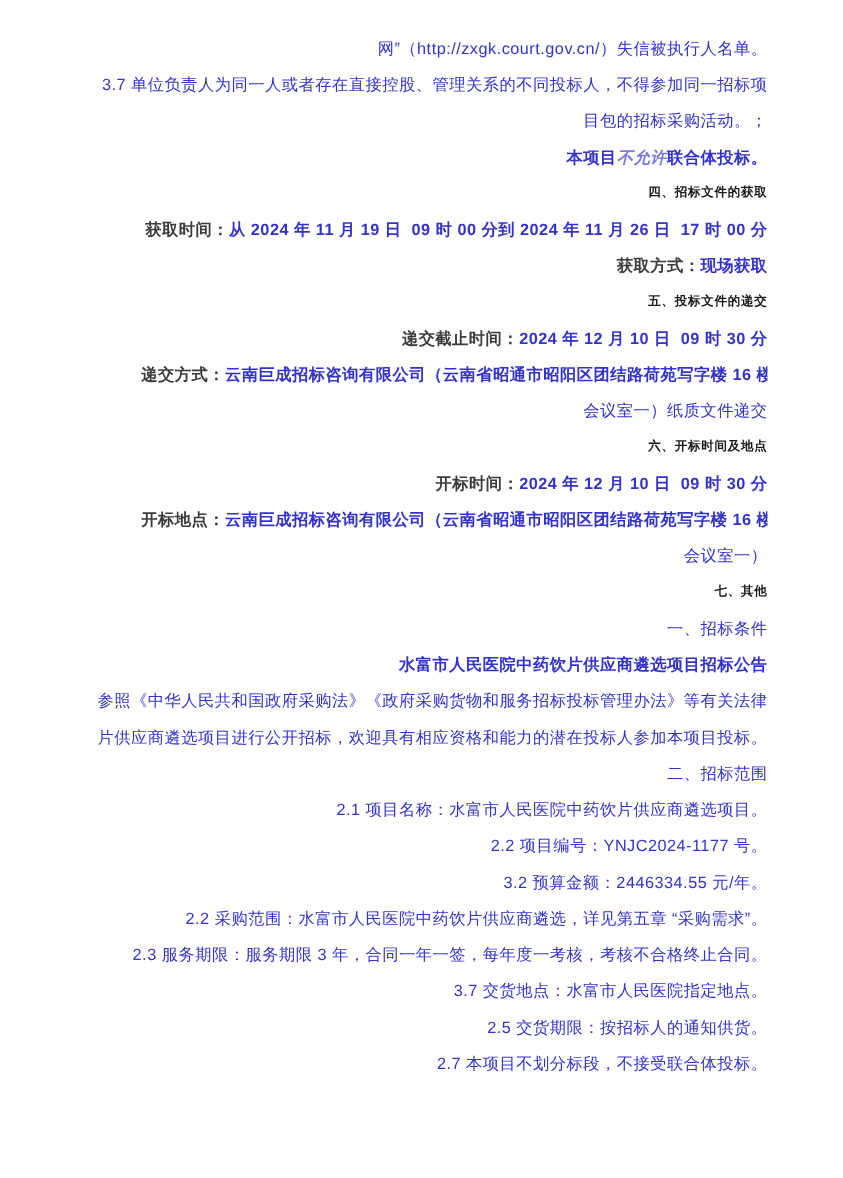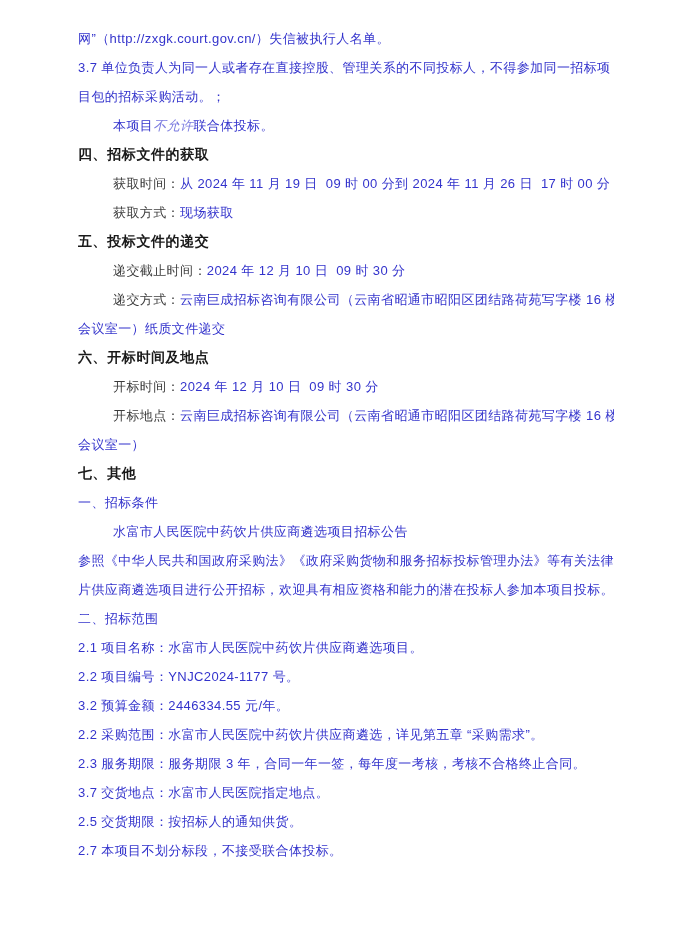--- a/index.html
+++ b/index.html
@@ -17,28 +17,29 @@
     padding: 24px 60px 0 78px;
     background: #ffffff;
   }
   .ln {
     height: 29px;
     line-height: 29px;
     font-size: 13px;
     letter-spacing: 0.4px;
     white-space: pre;
     overflow: hidden;
+    text-align: right;
   }
-  .indent { padding-left: 35px; }
+  .indent { padding-left: 35px; font-weight: bold; }
   .blue { color: #3333cc; }
   .label { color: #3c3c3c; }
   .h {
     color: #1a1a1a;
     font-weight: bold;
-    font-size: 14px;
+    font-size: 10px;
     letter-spacing: 0.6px;
   }
   .em-italic {
     color: #7b7be0;
     font-style: italic;
   }
 </style>
 </head>
 <body>
 

